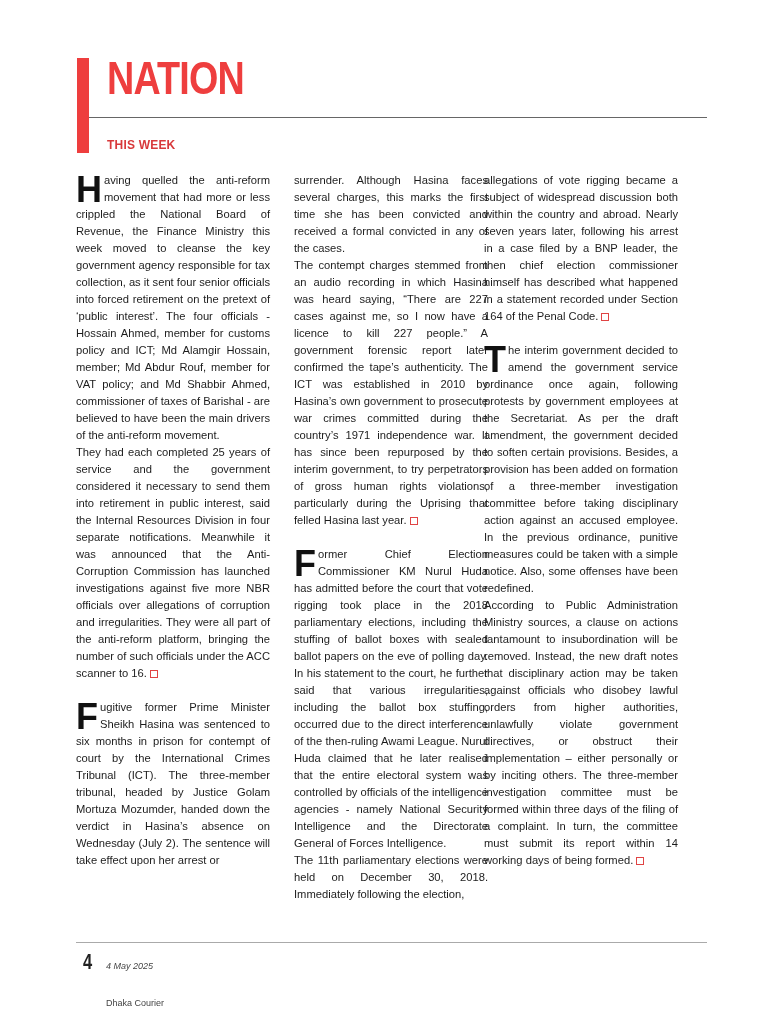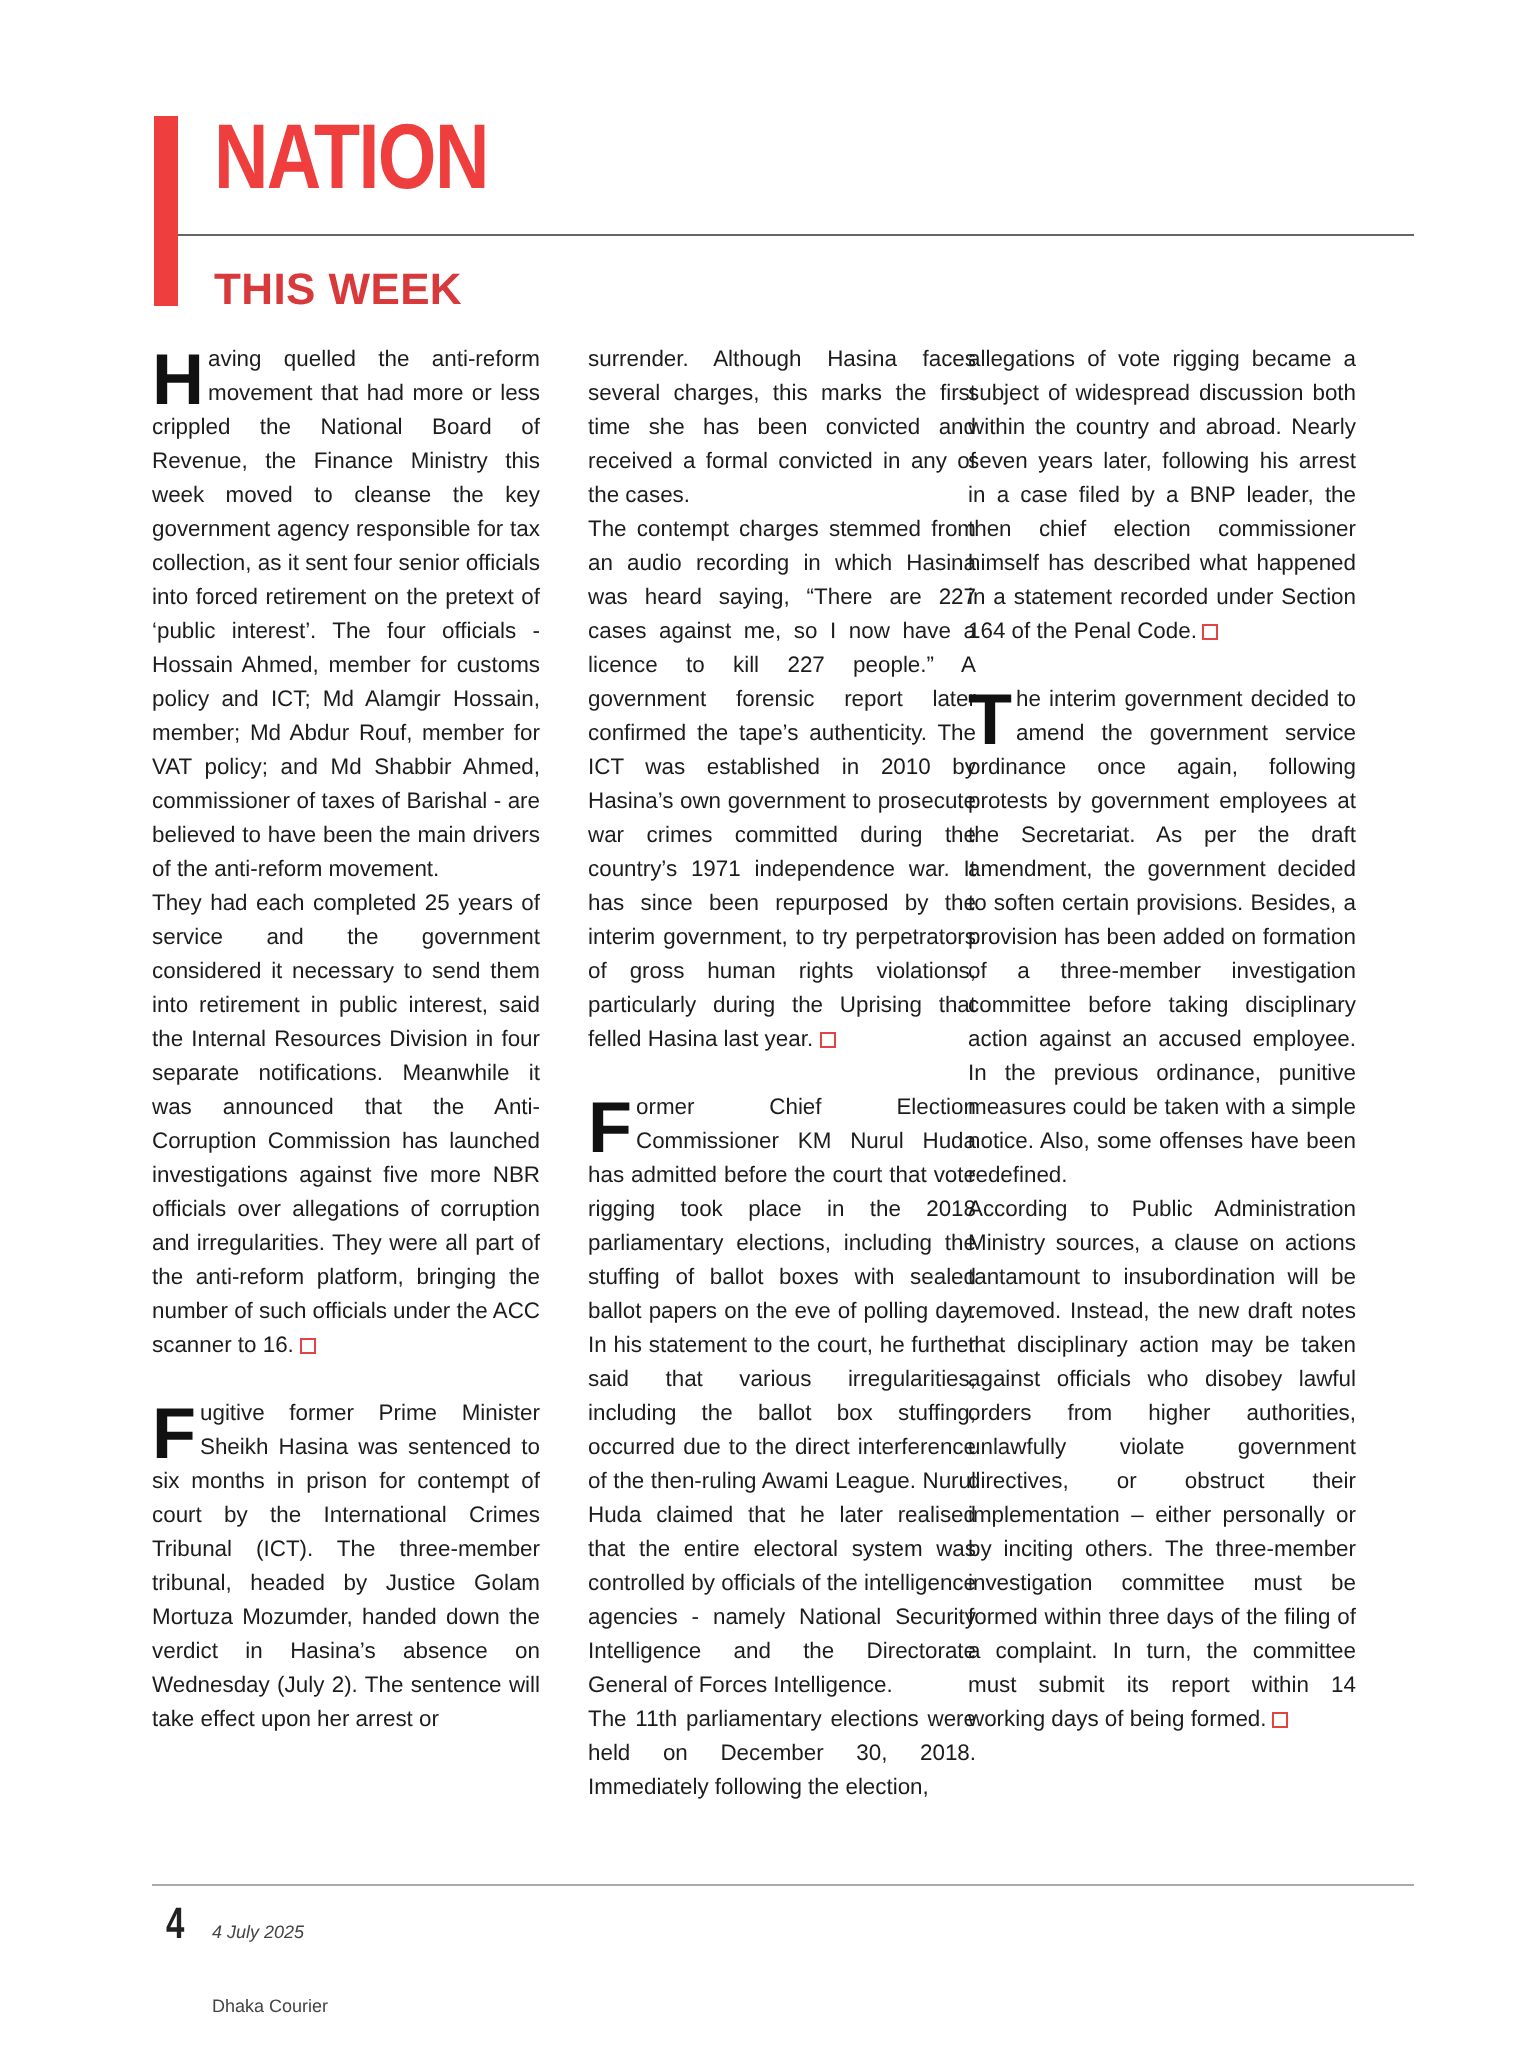--- a/index.html
+++ b/index.html
@@ -5,21 +5,21 @@
   html, body { margin: 0; padding: 0; background: #ffffff; }
   body { width: 768px; height: 1027px; position: relative; overflow: hidden;
          font-family: "Liberation Sans", sans-serif; color: #1a1a1a; }
 
   .red-bar { position: absolute; left: 77px; top: 58px; width: 12px; height: 95px; background: #ee3e3e; }
   .section-title { position: absolute; left: 107px; top: 50px; margin: 0;
     font-family: "Liberation Sans", sans-serif; font-weight: 700; font-size: 46px;
     color: #ee3e3e; letter-spacing: -1px; transform: scaleX(0.82); transform-origin: left top; line-height: 56px; }
   .header-rule { position: absolute; left: 89px; top: 117px; width: 618px; height: 1px; background: #666; }
   .subsection-title { position: absolute; left: 107px; top: 134px; margin: 0;
-    font-weight: 700; font-size: 22px; color: #d8393b; line-height: 22px; letter-spacing: 0.2px; }
+    font-weight: 700; font-size: 12px; color: #d8393b; line-height: 22px; letter-spacing: 0.2px; }
 
   .col { position: absolute; top: 172px; width: 194px;
     font-family: "Liberation Sans", sans-serif; font-size: 11.2px; line-height: 17px;
     text-align: justify; color: #1c1c1c; }
   .col1 { left: 76px; }
   .col2 { left: 294px; }
   .col3 { left: 484px; }
   .col p { margin: 0; }
   .col .story { margin: 0; }
   .col .story + .story { margin-top: 17px; }
@@ -74,13 +74,13 @@
     <p>
       <span class="dropcap">T</span><span class="lead">he interim government decided to amend the government service ordinance once again,</span><span> following protests by government employees at the Secretariat. As per the draft amendment, the government decided to soften certain provisions. Besides, a provision has been added on formation of a three-member investigation committee before taking disciplinary action against an accused employee. In the previous ordinance, punitive measures could be taken with a simple notice. Also, some offenses have been redefined.</span>
     </p>
     <p><span>According to Public Administration Ministry sources, a clause on actions tantamount to insubordination will be removed. Instead, the new draft notes that disciplinary action may be taken against officials who disobey lawful orders from higher authorities, unlawfully violate government directives, or obstruct their implementation – either personally or by inciting others. The three-member investigation committee must be formed within three days of the filing of a complaint. In turn, the committee must submit its report within 14 working days of being formed.</span><span class="endmark"></span></p>
   </div>
 </div>
 
 <div class="footer-rule"></div>
 <div class="page-number">4</div>
 <div class="pub-name">Dhaka Courier</div>
-<div class="pub-date">4 July 2025</div>
+<div class="pub-date">4 May 2025</div>
 
 </body></html>

